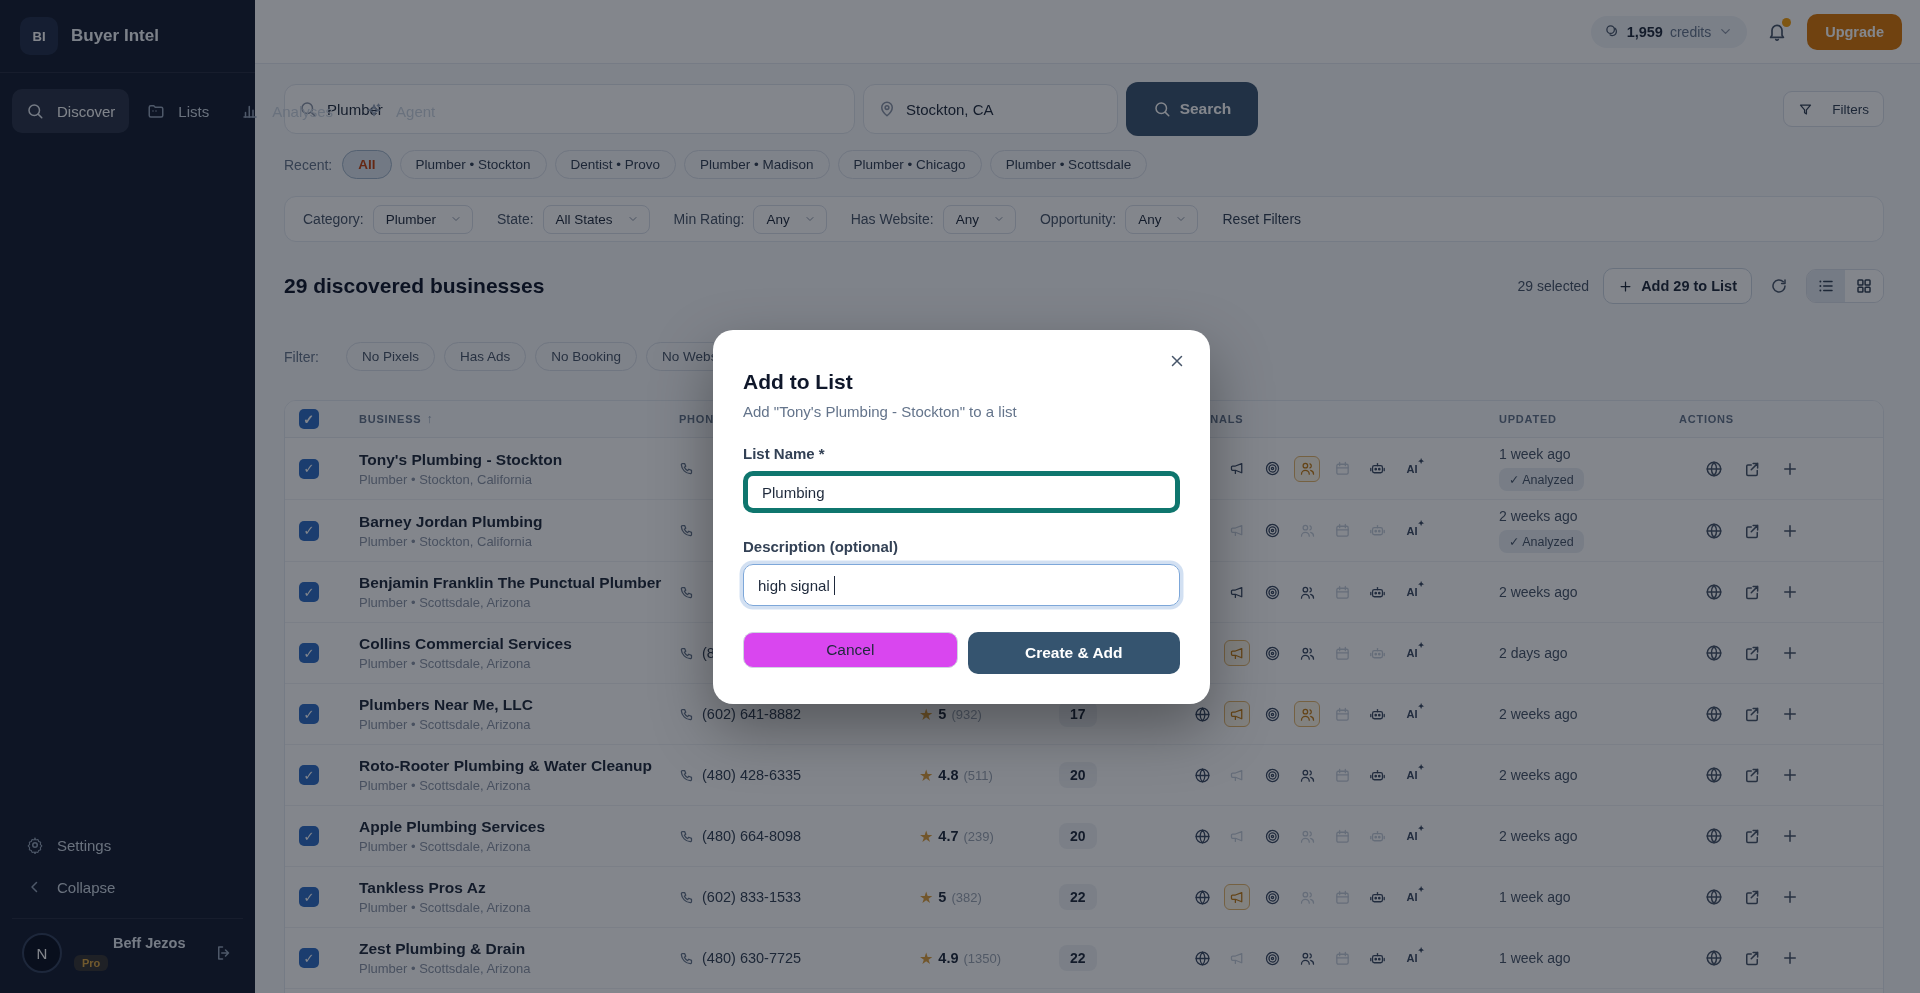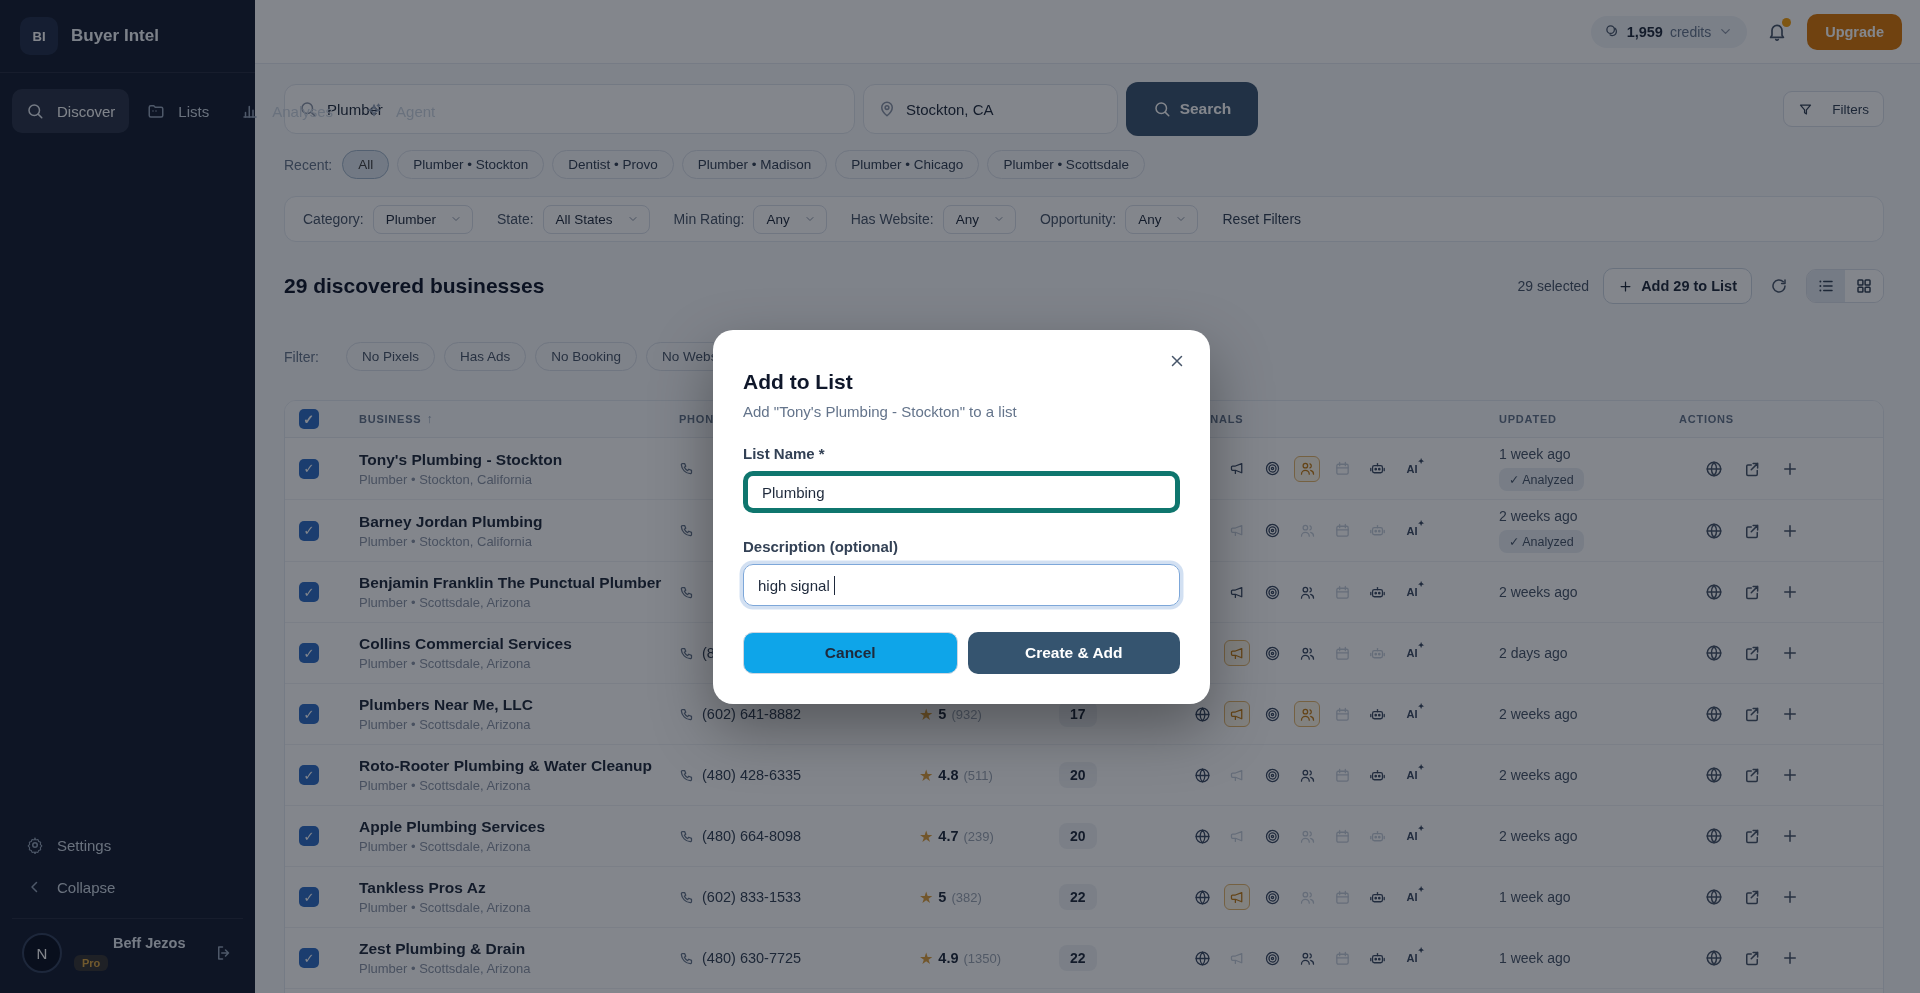--- a/index.html
+++ b/index.html
@@ -46,21 +46,21 @@
   .inputbox .ic { position:absolute; left:14px; color:#8a94a6; }
   .inputbox input { border:none; outline:none; background:transparent; font-family:"Liberation Sans",sans-serif; font-size:15px; color:#1e293b; width:100%; padding-left:42px; }
   .kw { width:571px; }
   .loc { width:255px; margin-left:8px; }
   .search-btn { margin-left:8px; height:54px; width:132px; background:#3a5570; color:#fff; border:none; border-radius:12px; font-size:15.5px; font-weight:600; display:flex; align-items:center; justify-content:center; gap:9px; cursor:pointer; font-family:"Liberation Sans",sans-serif; }
   .filters-btn { margin-left:auto; height:36px; display:flex; align-items:center; gap:19px; background:#fff; border:1px solid #d8dee8; border-radius:9px; padding:4px 14px; font-size:13.5px; color:#334155; cursor:pointer; }
 
   .recent-row { position:absolute; left:29px; top:86px; display:flex; align-items:center; gap:8px; }
   .recent-label { font-size:14px; color:#64748b; margin-right:2px; }
   .chip { border:1px solid #d8dee8; border-radius:999px; padding:6px 15px; font-size:13.5px; color:#334155; background:transparent; cursor:pointer; white-space:nowrap; }
-  .chip.active { background:#dce5ef; border-color:#9fb3c8; color:#404040; }
+  .chip.active { background:#dce5ef; border-color:#9fb3c8; color:#c2410c;font-weight:bold; }
 
   .filters-card { position:absolute; left:29px; right:36px; top:132px; height:46px; background:#fff; border:1px solid #e2e8f0; border-radius:12px; display:flex; align-items:center; padding:0 18px; gap:24px; }
   .fctl { display:flex; align-items:center; gap:9px; }
   .fctl-label { font-size:14px; color:#475569; }
   .selectbox { display:flex; align-items:center; justify-content:space-between; gap:14px; border:1px solid #d8dee8; border-radius:8px; padding:6px 10px 6px 12px; font-size:13.5px; color:#1e293b; min-width:72px; cursor:pointer; background:#fff; }
   .selectbox .ic { width:12px; height:12px; color:#8a94a6; }
   .reset-link { font-size:14px; color:#334155; cursor:pointer; }
 
   .results-row { position:absolute; left:29px; right:36px; top:204px; display:flex; align-items:center; }
   .results-title { font-size:21px; font-weight:700; color:#0f172a; }
@@ -112,21 +112,21 @@
   .overlay { position:absolute; inset:0; background:rgba(8,13,26,.5); z-index:40; }
   .modal { position:absolute; left:713px; top:330px; width:497px; background:#fff; border-radius:20px; box-shadow:0 24px 60px rgba(0,0,0,.35); z-index:50; padding:40px 30px 30px; }
   .modal-title { font-size:21px; font-weight:700; color:#0f172a; }
   .modal-close { position:absolute; right:20px; top:18px; color:#475569; font-size:19px; cursor:pointer; padding:4px; }
   .modal-sub { margin-top:9px; font-size:15px; color:#64748b; }
   .field-label { margin-top:25px; font-size:15px; font-weight:600; color:#334155; }
   .field { margin-top:9px; height:42px; border:5px solid #0f766e; border-radius:10px; display:flex; align-items:center; padding:0 14px; font-size:15px; color:#1e293b; cursor:text; }
   .field.focused { border:1.5px solid #7da7d9; box-shadow:0 0 0 3.5px rgba(125,167,217,.35); }
   .caret { display:inline-block; width:1.5px; height:19px; background:#1e293b; margin-left:4px; }
   .modal-actions { margin-top:26px; display:flex; gap:10px; }
-  .btn-cancel { flex:1; height:42px; background:#0ea5e9; border:1px solid #cfd6e0; border-radius:10px; font-size:15.5px; font-weight:700; color:#1e293b; cursor:pointer; font-family:"Liberation Sans",sans-serif; }
+  .btn-cancel { flex:1; height:36px; background:#d946ef; border:1px solid #cfd6e0; border-radius:10px; font-size:15.5px; font-weight:400; color:#1e293b; cursor:pointer; font-family:"Liberation Sans",sans-serif; }
   .btn-submit { flex:1; height:42px; background:#35546f; border:none; border-radius:10px; font-size:15.5px; font-weight:700; color:#fff; cursor:pointer; font-family:"Liberation Sans",sans-serif; }
 </style>
 </head>
 <body>
 
 <svg width="0" height="0" style="position:absolute">
   <defs>
     <symbol id="i-search" viewBox="0 0 24 24">
         <circle cx="11" cy="11" r="7"></circle>
         <line x1="16.5" y1="16.5" x2="21" y2="21"></line>

